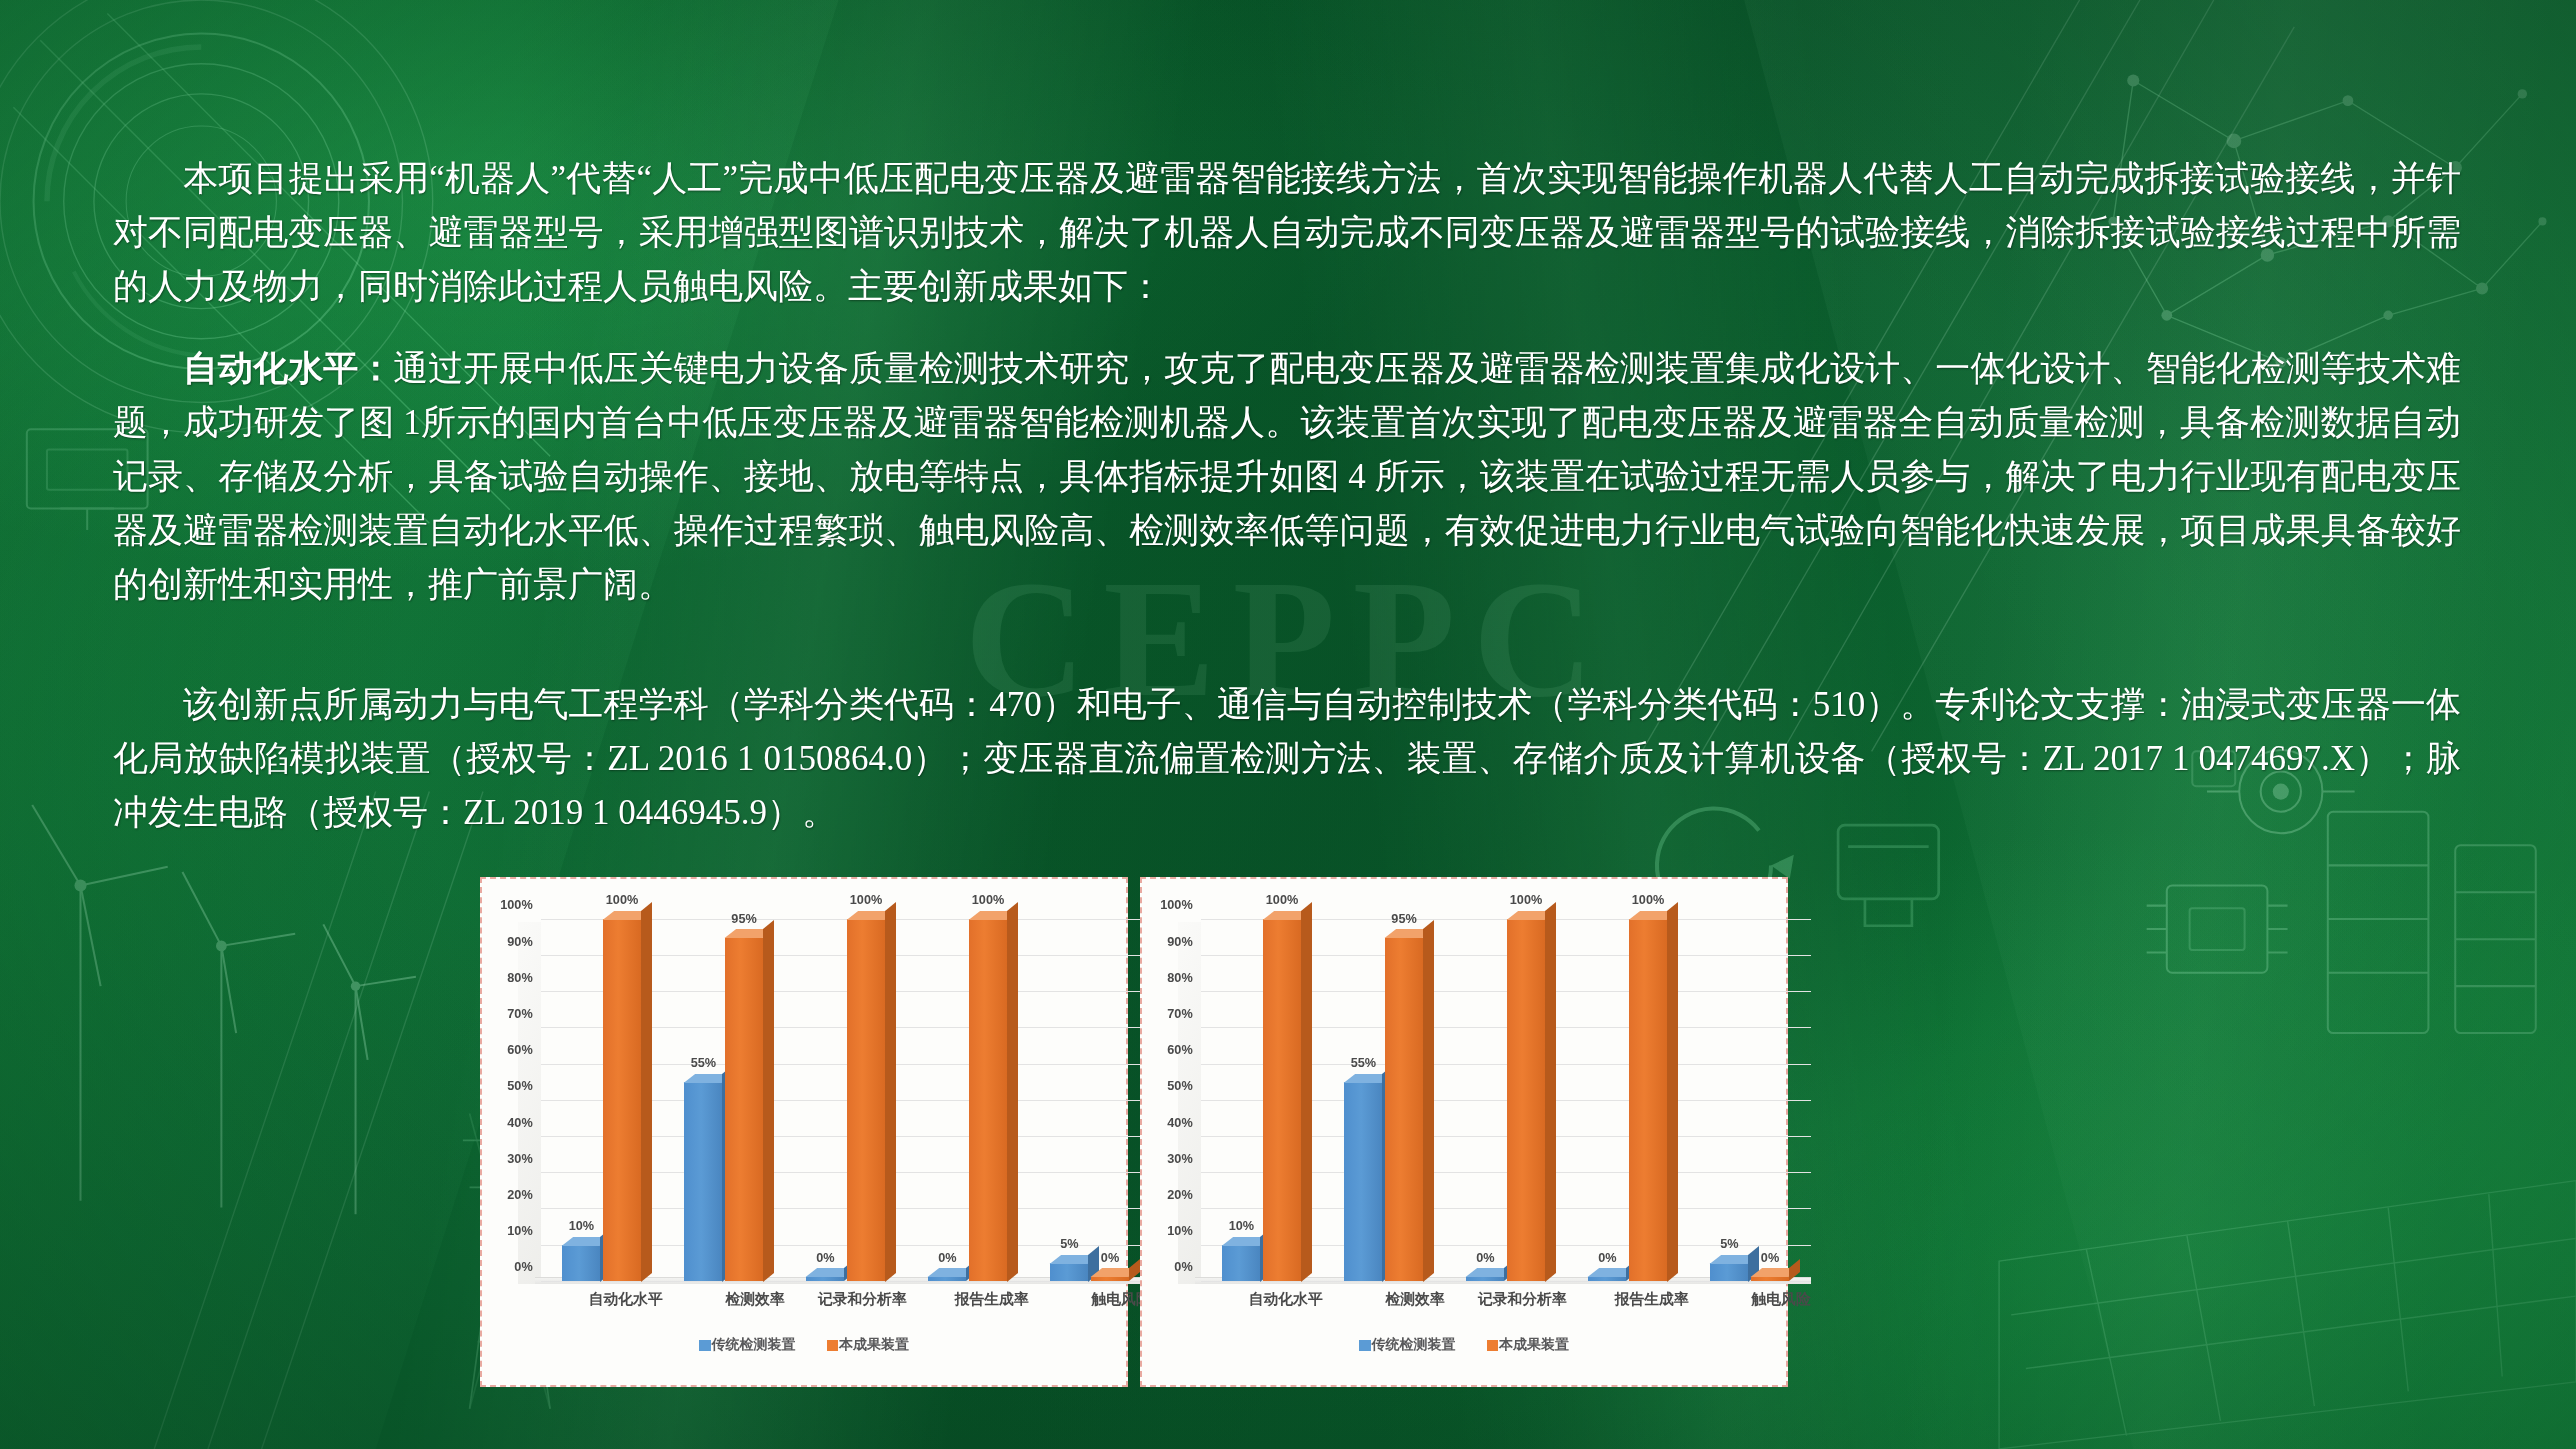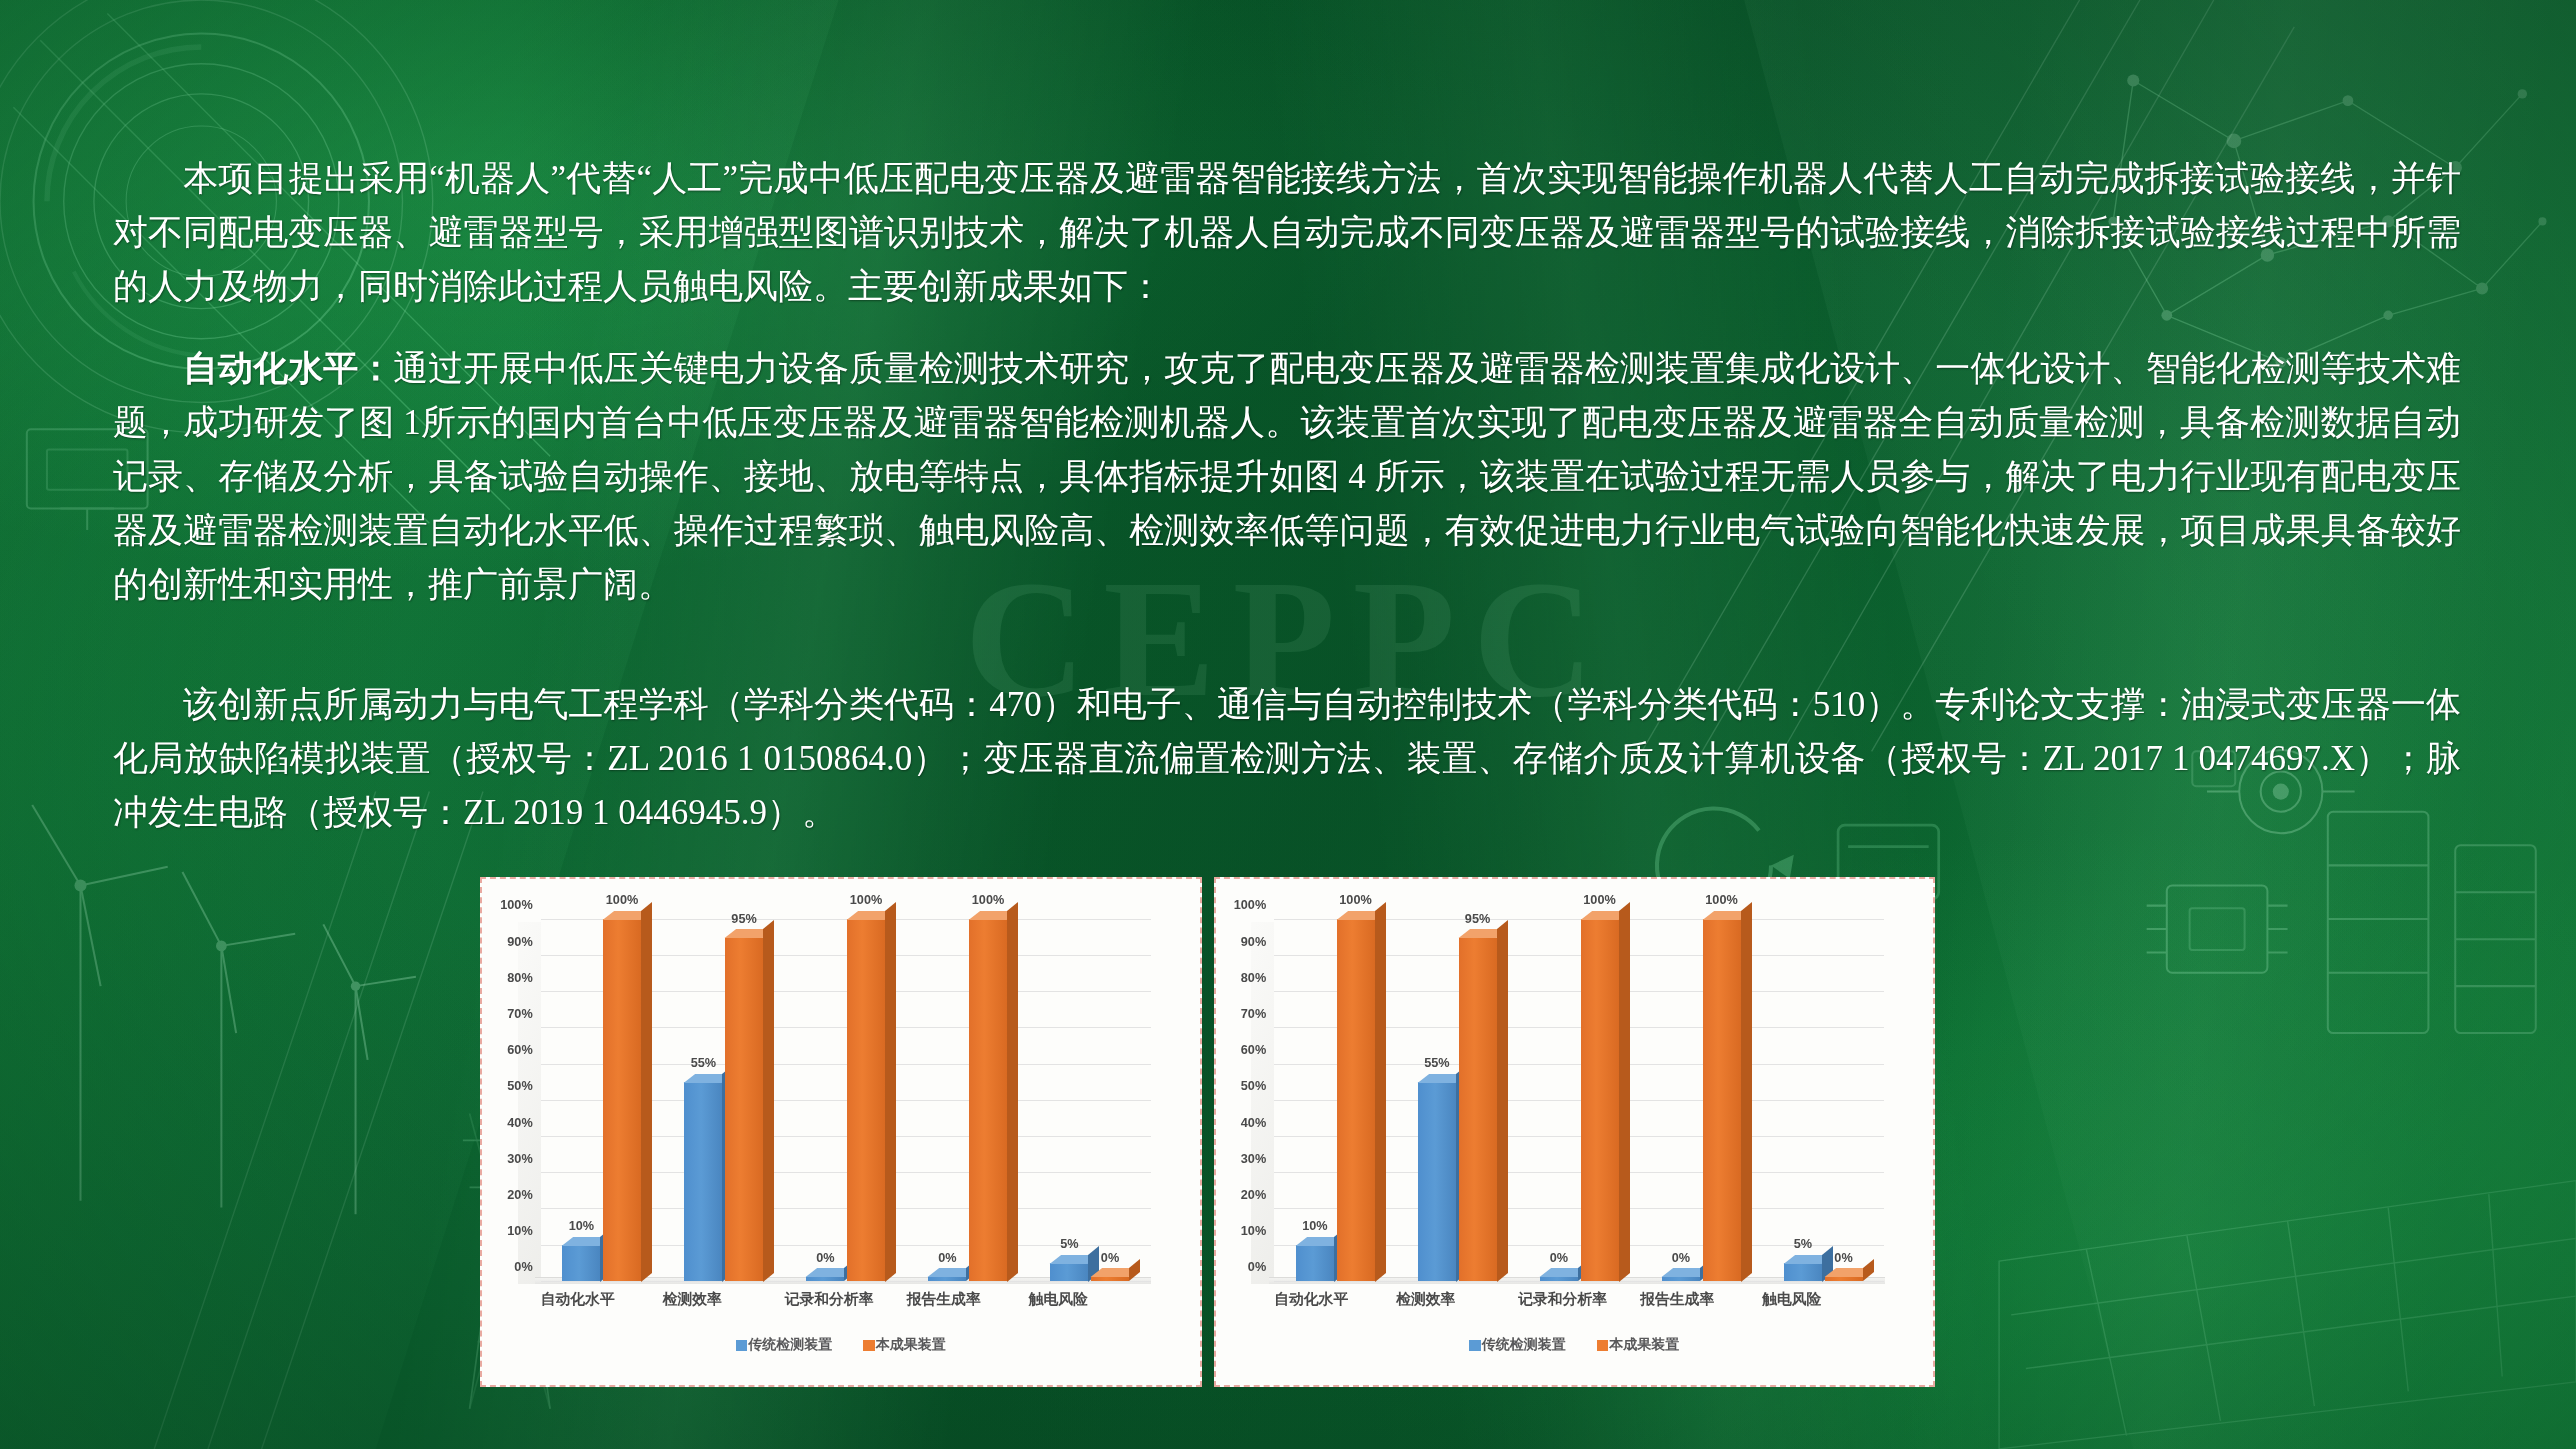--- a/index.html
+++ b/index.html
@@ -71,21 +71,21 @@
   }
   .p1{ top:152px; }
   .p2{ top:342px; }
   .p3{ top:678px; }
   .indent{ display:inline-block; width:70px; }
   .bold-lead{ font-weight:700; }
 
   
   .figure-wrap{
     position:absolute; left:480px; top:877px;
-    width:1455px; height:510px;
+    width:1308px; height:510px;
     display:flex; gap:12px;
   }
   .chart-card{
     position:relative;
     width:789px; height:510px;
     background:#fdfdfb;
     border:2px dashed #e8a9a0;
     padding:9.4px 6.7px 5.4px 6.7px;
   }
   .chart-inner{ position:relative; width:100%; height:100%; }
@@ -152,21 +152,21 @@
     bottom:calc(100% + 12px);
     font-family:"Liberation Sans","DejaVu Sans",sans-serif;
     font-size:12.7px; font-weight:700; color:#4a4a4a;
     white-space:nowrap;
   }
   .xlabels{
     position:absolute; left:52px; top:402px; width:610px;
     display:flex;
   }
   .xlabel{
-    flex:1; text-align:left;
+    flex:1; text-align:right;
     font-family:"Liberation Sans","DejaVu Sans",sans-serif;
     font-size:14.8px; font-weight:700; color:#4a4a4a;
     white-space:nowrap;
   }
   .legend{
     position:absolute; left:0; top:448px; width:100%;
     display:flex; justify-content:center; gap:31px;
   }
   .legend-item{ display:flex; align-items:center; gap:1px; }
   .swatch{ width:11.4px; height:11.4px; }

